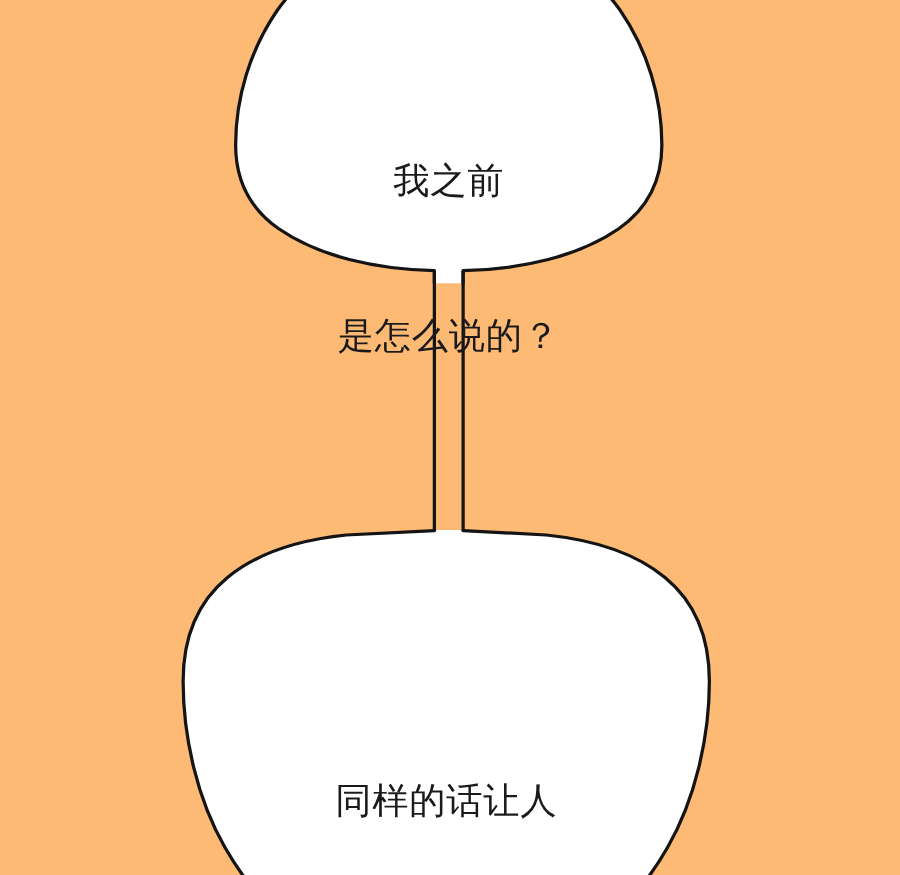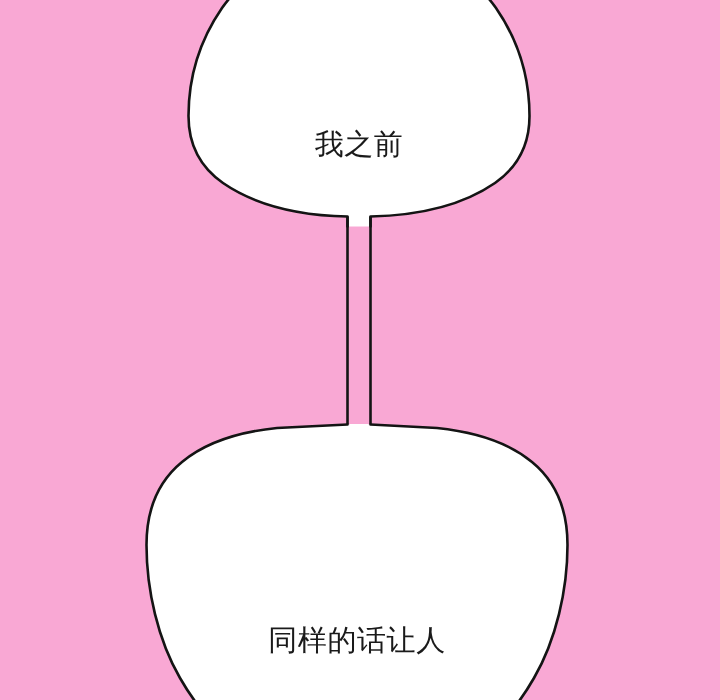--- a/index.html
+++ b/index.html
@@ -4,21 +4,21 @@
 <style>
   html, body {
     margin: 0;
     padding: 0;
     background: #ffffff;
   }
   #comic-panel {
     position: relative;
     width: 720px;
     height: 700px;
-    background: #f9a8d4;
+    background: #fdba74;
     overflow: hidden;
     font-family: "DejaVu Sans", "Liberation Sans", sans-serif;
     text-decoration: underline;
   }
   #bubble-svg {
     position: absolute;
     left: 0;
     top: 0;
     width: 720px;
     height: 700px;
@@ -86,20 +86,21 @@
              C 567.5 510 557 482.5 532 462
              C 509 443 476 432 437 428
              L 370.5 424.5" fill="#ffffff" stroke="#141414" stroke-width="2.6" stroke-linecap="round" stroke-linejoin="round"></path>
 
     <rect x="349.6" y="206" width="18.8" height="12" fill="#ffffff"></rect>
     <rect x="349.6" y="424" width="18.8" height="12" fill="#ffffff"></rect>
   </svg>
 
   <div class="bubble-text" id="top-bubble-text">
     <span class="text-line">我之前</span>
+    <span class="text-line">是怎么说的？</span>
   </div>
 
   <div class="bubble-text" id="bottom-bubble-text">
     <span class="text-line">同样的话让人</span>
     
   </div>
 
 </div>
 
 </body></html>

